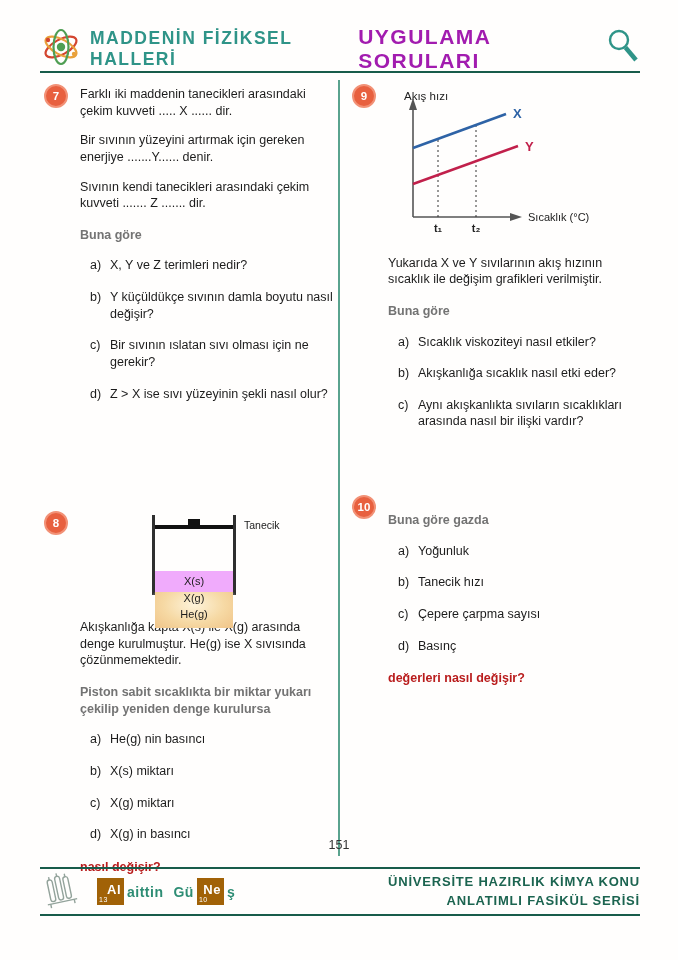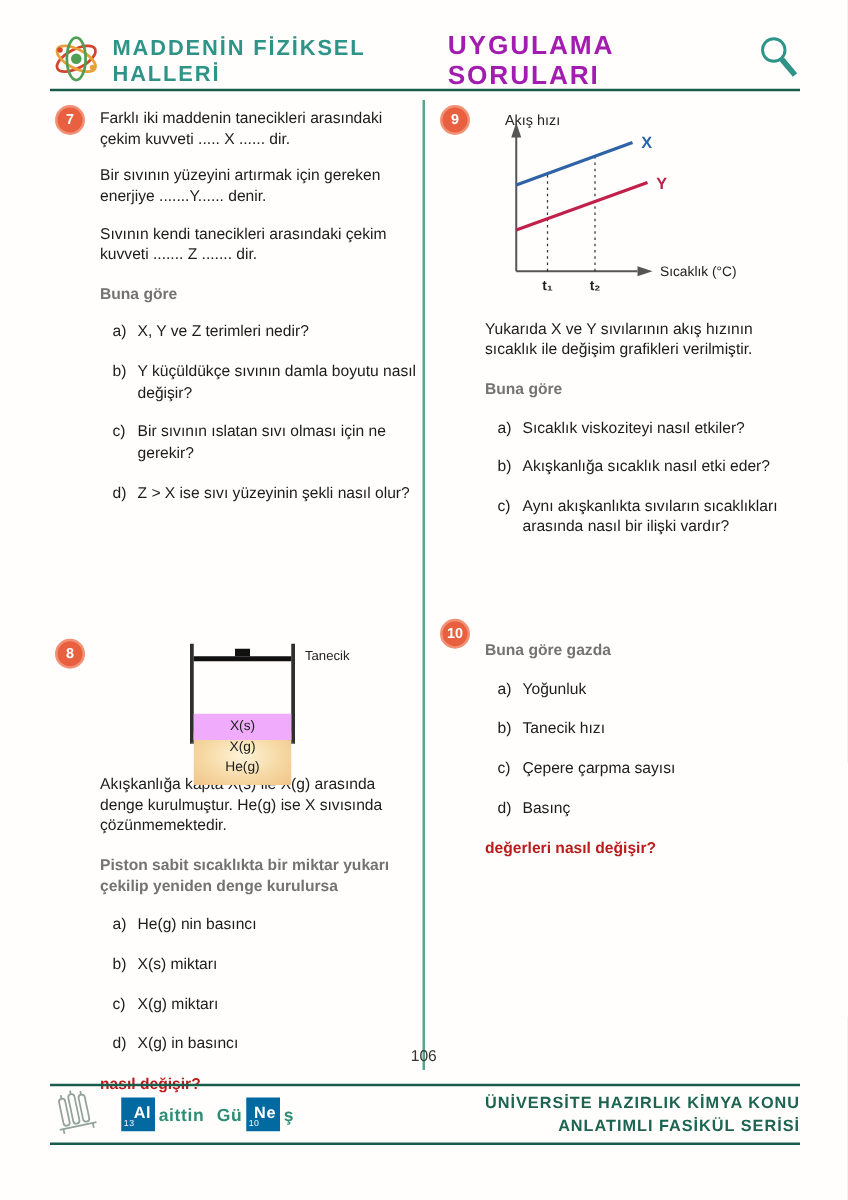--- a/index.html
+++ b/index.html
@@ -64,21 +64,21 @@
   .footer-rule-top { position:absolute; left:40px; right:38px; top:867px;
     height:2px; background:#185c4b; }
   .footer-rule-bottom { position:absolute; left:40px; right:38px; top:914px;
     height:2px; background:#185c4b; }
   .footer-band { position:absolute; left:40px; right:38px; top:869px; height:45px;
     display:flex; align-items:center; }
   .logo-group { display:flex; align-items:center; }
   .logo-flask { margin-right:14px; }
   .logo-word { display:flex; align-items:center; color:#2e8d74; font-weight:700;
     font-size:14px; letter-spacing:0.5px; }
-  .el-box { position:relative; width:27px; height:27px; background:#0369a1;
+  .el-box { position:relative; width:27px; height:27px; background:#a16207;
     color:#fff; margin:0 3px; }
   .el-box .el-num { position:absolute; left:2px; bottom:2px; font-size:7px; font-weight:400; }
   .el-box .el-sym { position:absolute; right:3px; top:4px; font-size:13px; font-weight:700; }
   .series-text { margin-left:auto; text-align:right; color:#1c6450;
     font-size:13px; font-weight:700; letter-spacing:0.8px; line-height:1.45; }
 </style>
 </head>
 <body>
 
 <div class="page">
@@ -236,21 +236,21 @@
         </div>
         <div class="option">
           <span class="opt-label">d)</span>
           <span class="opt-text">Basınç</span>
         </div>
         <div class="closing">değerleri nasıl değişir?</div>
       </div>
     </div>
   </div>
 
-  <div class="page-number">106</div>
+  <div class="page-number">151</div>
   <div class="footer-rule-top"></div>
   <div class="footer-band">
     <div class="logo-group">
       <span class="logo-flask">
         <svg width="40" height="40" viewBox="0 0 40 40">
           <g stroke="#93a39b" stroke-width="1.4" fill="none" transform="rotate(-12 20 20)">
             <rect x="9" y="8" width="5" height="22" rx="2.5"></rect>
             <rect x="17" y="6" width="5" height="24" rx="2.5"></rect>
             <rect x="25" y="8" width="5" height="22" rx="2.5"></rect>
             <line x1="5" y1="32" x2="35" y2="32"></line>

